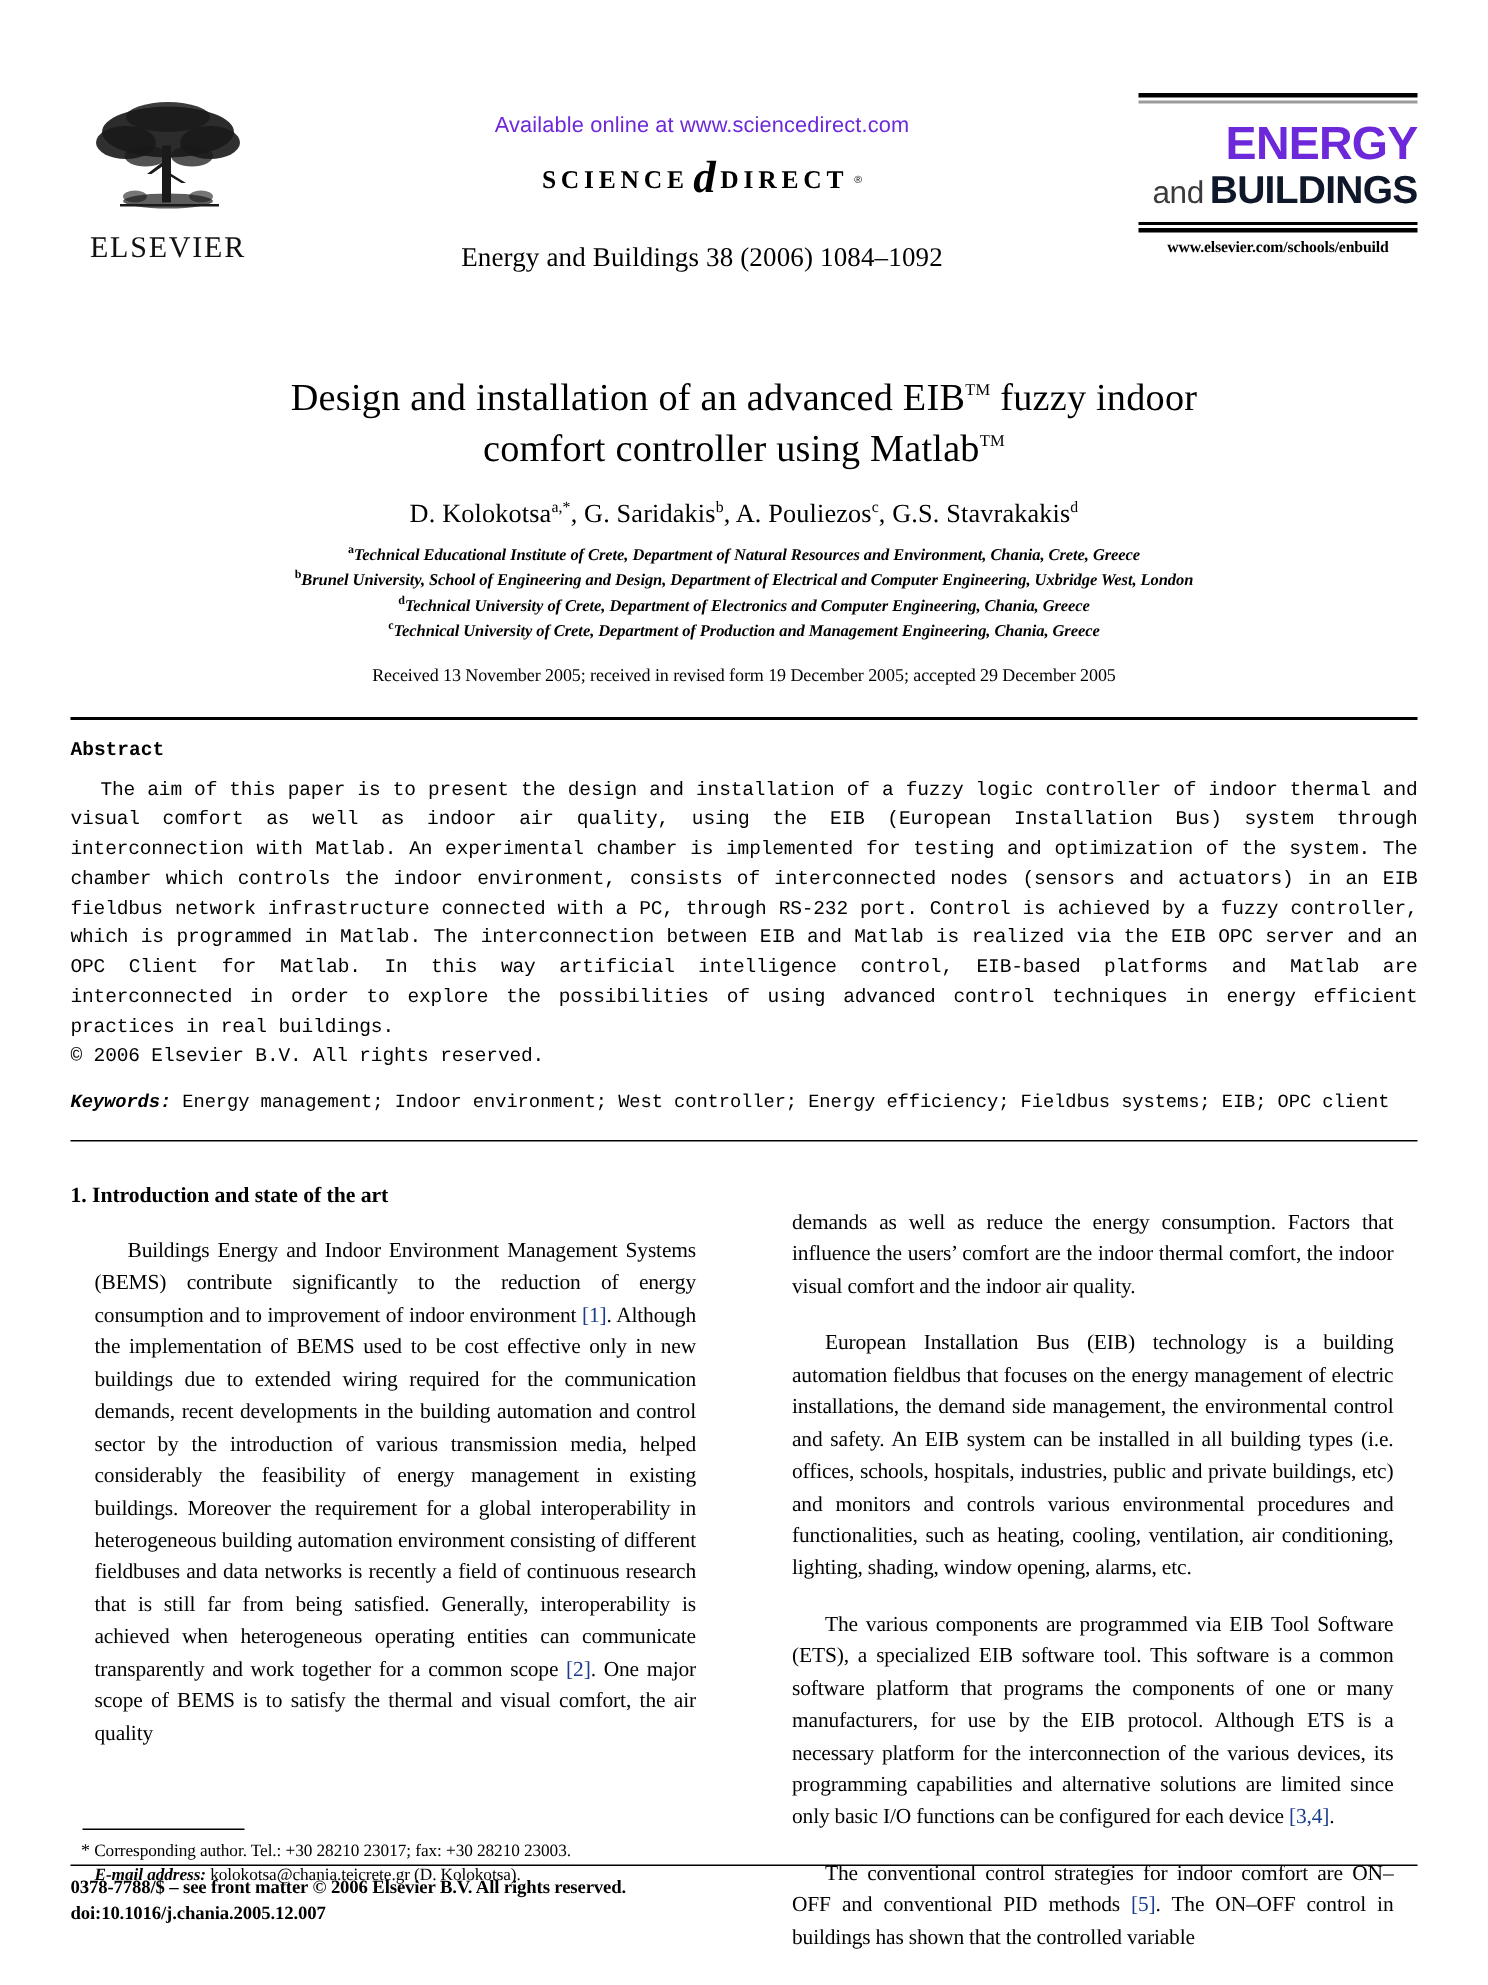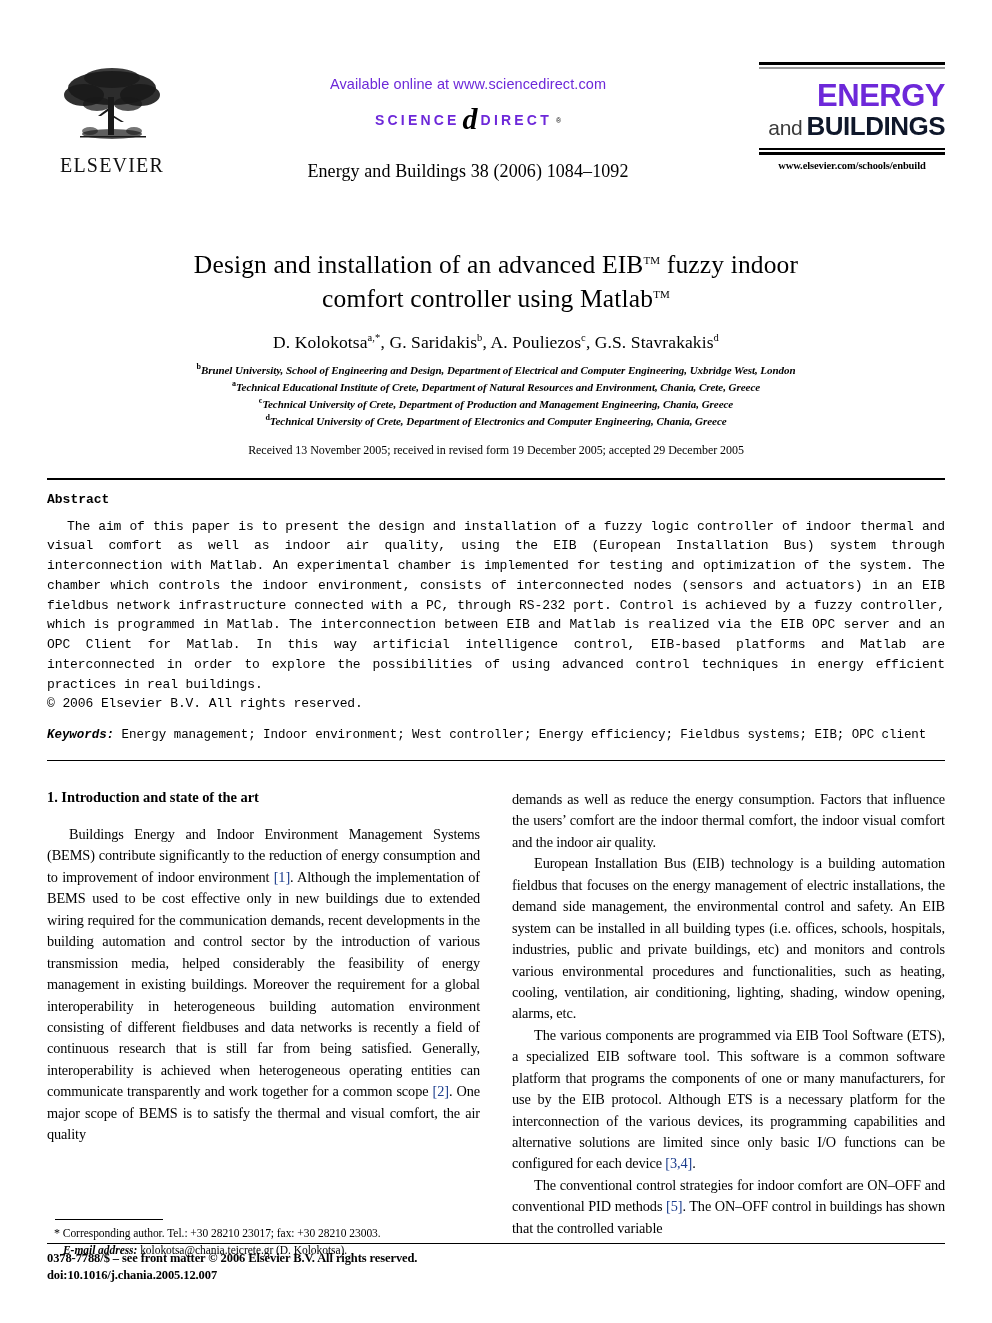--- a/index.html
+++ b/index.html
@@ -62,25 +62,25 @@
     letter-spacing: .1px;
   }
   .sd-logo {
     margin-top: 13px;
     display: flex;
     align-items: center;
     justify-content: center;
     gap: 2px;
   }
   .sd-science, .sd-direct {
-    font-family: Liberation Sans, sans-serif;
-    font-weight: bold;
-    font-size: 14px;
+    font-family: Liberation Serif, serif;
+    font-weight: bold;
+    font-size: 17px;
     letter-spacing: 3.2px;
-    color: #6d28d9;
+    color: #000000;
   }
   .sd-at {
     font-family: "Liberation Serif", serif;
     font-style: italic;
     font-weight: bold;
     font-size: 30px;
     line-height: 1;
     position: relative;
     top: -1px;
     margin: 0 1px;
@@ -258,21 +258,21 @@
   h2.section-head {
     font-size: 14.5px;
     font-weight: bold;
     margin: 0 0 18px 0;
     letter-spacing: -0.05px;
   }
   p.body {
     font-size: 14.3px;
     line-height: 1.50;
     text-align: justify;
-    margin: 0;
+    margin: 16px;
     text-indent: 22px;
     letter-spacing: -0.1px;
     word-spacing: -0.1px;
   }
   p.body + p.body { margin-top: 0; }
   .ref {
     color: #1a3c8c;
   }
 
   
@@ -371,24 +371,24 @@
 
   <div class="title-block">
     <h1 class="paper-title">
       <span>Design and installation of an advanced EIB</span><sup class="tm">TM</sup><span> fuzzy indoor</span><br>
       <span>comfort controller using Matlab</span><sup class="tm">TM</sup>
     </h1>
 
     <div class="authors"><span>D. Kolokotsa</span><sup>a,*</sup><span>, </span><span>G. Saridakis</span><sup>b</sup><span>, </span><span>A. Pouliezos</span><sup>c</sup><span>, </span><span>G.S. Stavrakakis</span><sup>d</sup></div>
 
     <div class="affils">
+        <div class="affil"><sup>a</sup><span>Technical Educational Institute of Crete, Department of Natural Resources and Environment, Chania, Crete, Greece</span></div>
         <div class="affil"><sup>b</sup><span>Brunel University, School of Engineering and Design, Department of Electrical and Computer Engineering, Uxbridge West, London</span></div>
-        <div class="affil"><sup>a</sup><span>Technical Educational Institute of Crete, Department of Natural Resources and Environment, Chania, Crete, Greece</span></div>
+        <div class="affil"><sup>d</sup><span>Technical University of Crete, Department of Electronics and Computer Engineering, Chania, Greece</span></div>
         <div class="affil"><sup>c</sup><span>Technical University of Crete, Department of Production and Management Engineering, Chania, Greece</span></div>
-        <div class="affil"><sup>d</sup><span>Technical University of Crete, Department of Electronics and Computer Engineering, Chania, Greece</span></div>
       </div>
 
     <div class="received">Received 13 November 2005; received in revised form 19 December 2005; accepted 29 December 2005</div>
   </div>
 
   <hr class="rule-thick">
 
   <div class="abstract-section">
     <div class="abstract-head">Abstract</div>
     <div class="abstract-body">The aim of this paper is to present the design and installation of a fuzzy logic controller of indoor thermal and visual comfort as well as indoor air quality, using the EIB (European Installation Bus) system through interconnection with Matlab. An experimental chamber is implemented for testing and optimization of the system. The chamber which controls the indoor environment, consists of interconnected nodes (sensors and actuators) in an EIB fieldbus network infrastructure connected with a PC, through RS-232 port. Control is achieved by a fuzzy controller, which is programmed in Matlab. The interconnection between EIB and Matlab is realized via the EIB OPC server and an OPC Client for Matlab. In this way artificial intelligence control, EIB-based platforms and Matlab are interconnected in order to explore the possibilities of using advanced control techniques in energy efficient practices in real buildings.</div>

